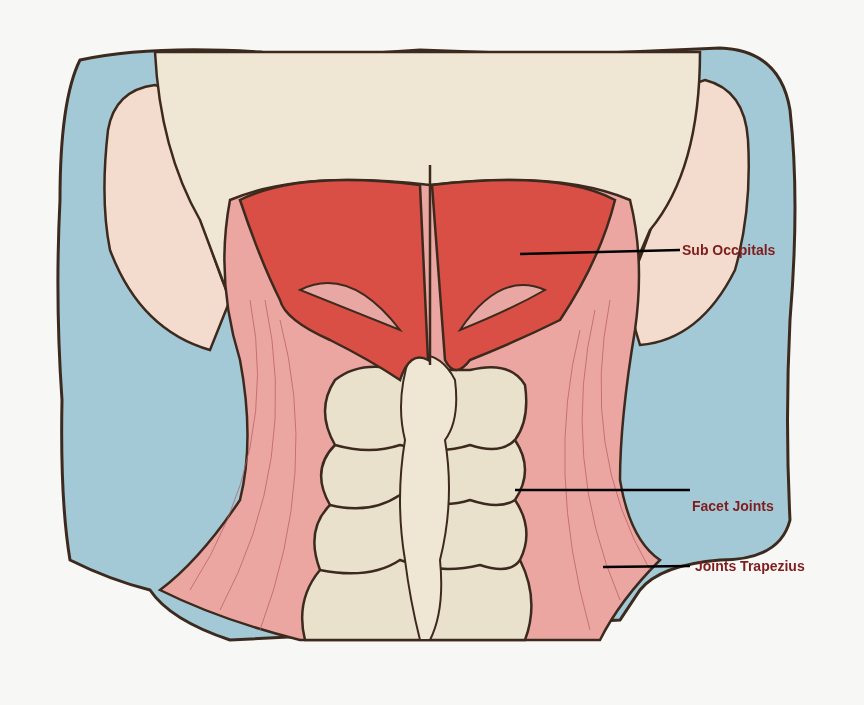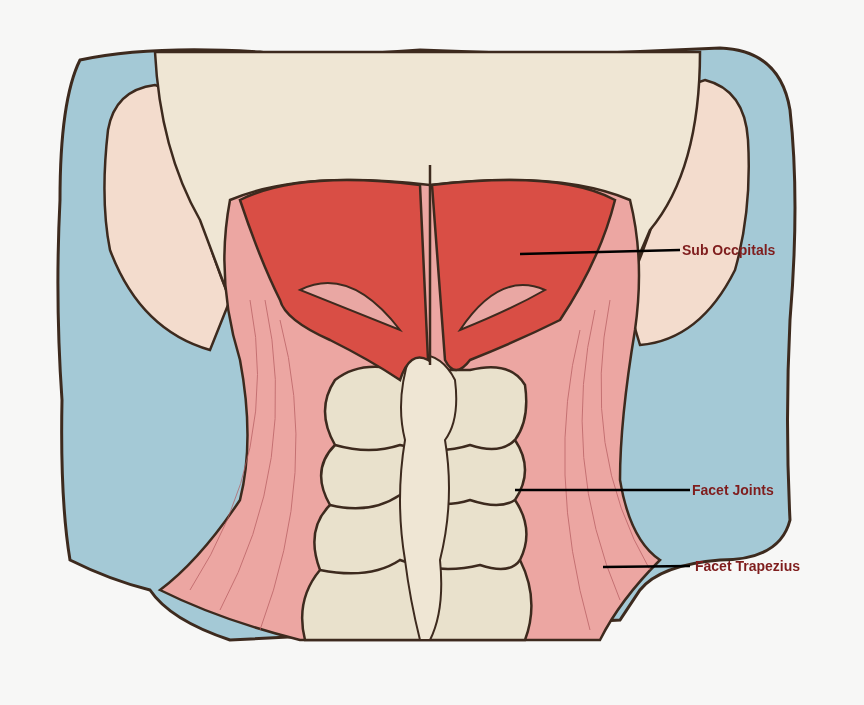--- a/index.html
+++ b/index.html
@@ -42,14 +42,14 @@
   <path d="M300,290 Q350,265 400,330 Q350,310 300,290 Z" fill="#e9a7a3" stroke="#3d2a1e" stroke-width="2"></path>
   <path d="M545,290 Q500,270 460,330 Q510,310 545,290 Z" fill="#e9a7a3" stroke="#3d2a1e" stroke-width="2"></path>
   <line x1="430" y1="165" x2="430" y2="365" stroke="#3d2a1e" stroke-width="2.5"></line>
 
   <line x1="520" y1="254" x2="680" y2="250" stroke="#000" stroke-width="2.5"></line>
   <line x1="515" y1="490" x2="690" y2="490" stroke="#000" stroke-width="2.5"></line>
   <line x1="603" y1="567" x2="690" y2="566" stroke="#000" stroke-width="2.5"></line>
 </svg>
 
 <div class="label" style="left:682px;top:242px;">Sub Occpitals</div>
-<div class="label" style="left:692px;top:482px;text-align:center;">Facet Joints</div>
-<div class="label" style="left:695px;top:558px;">Facet Trapezius</div>
+<div class="label" style="left:692px;top:498px;text-align:center;">Facet Joints</div>
+<div class="label" style="left:695px;top:558px;">Joints Trapezius</div>
 
 </body></html>

